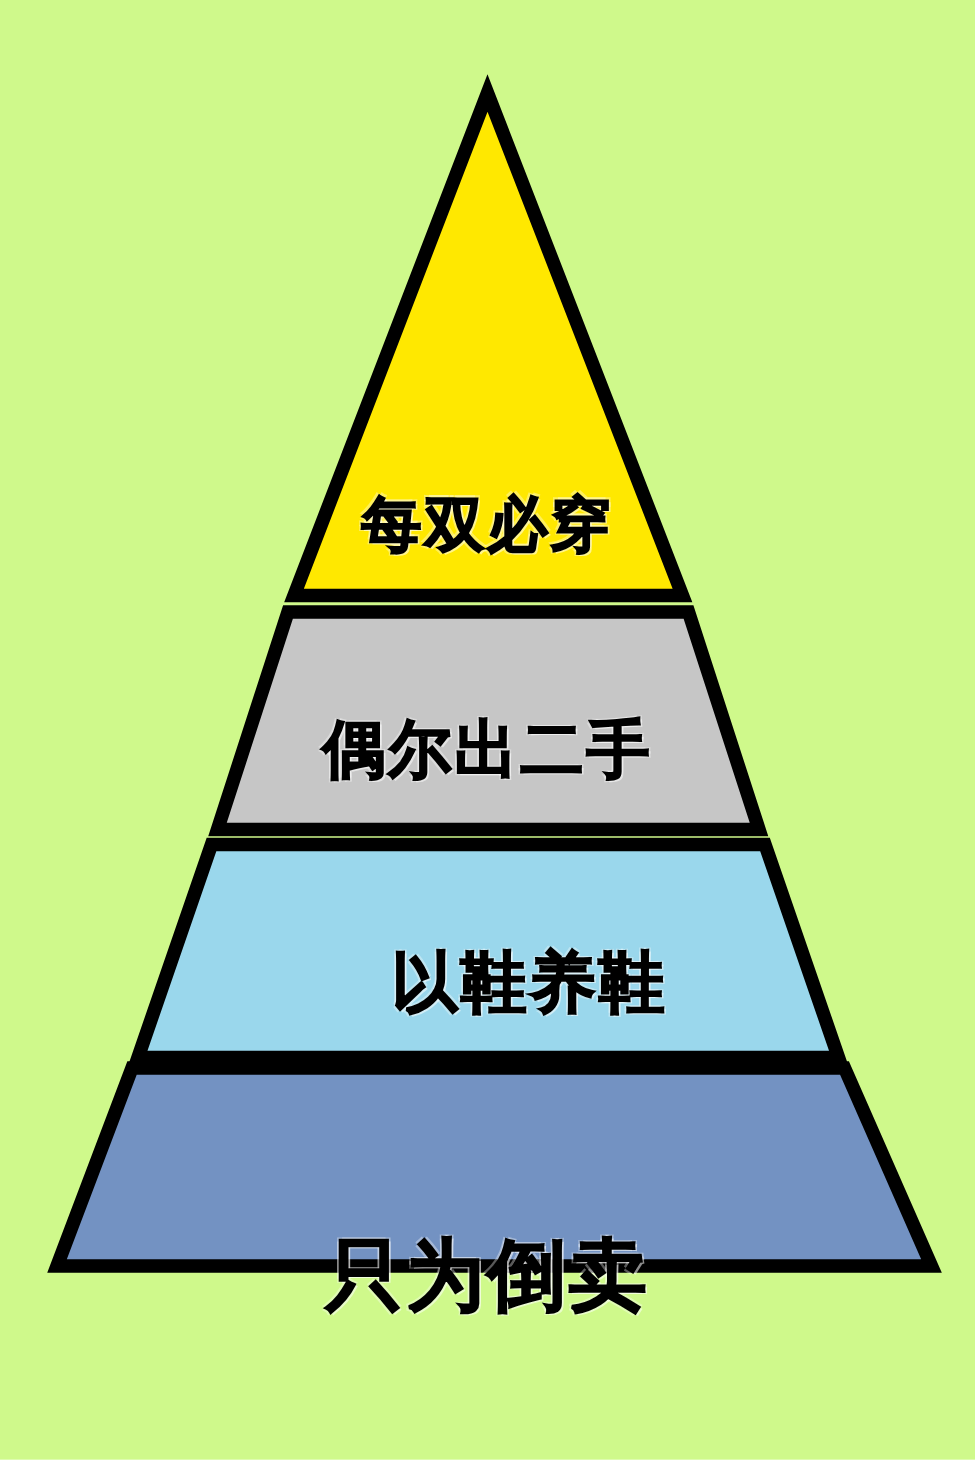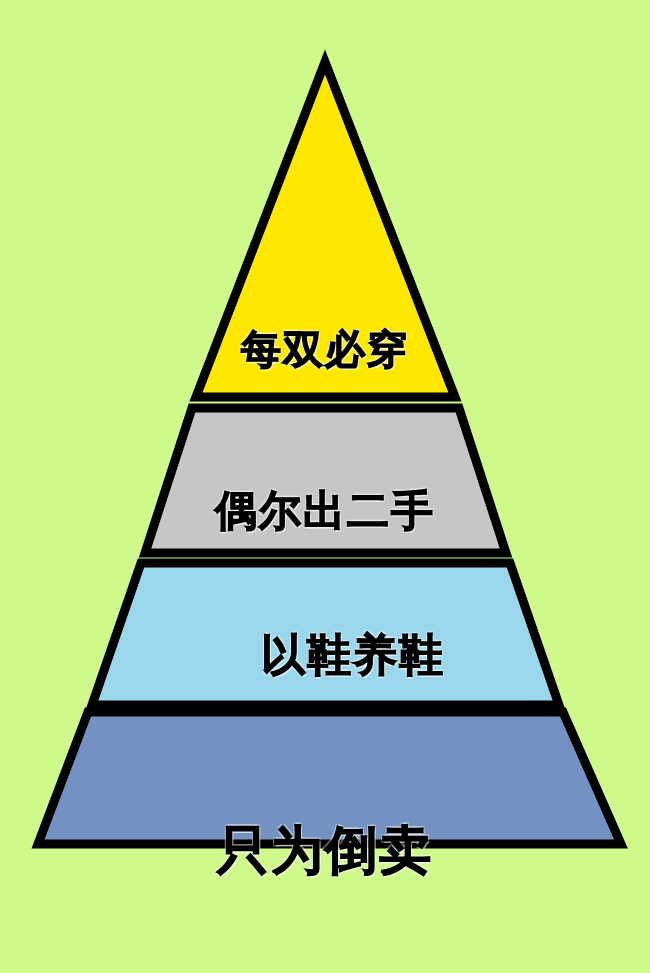--- a/index.html
+++ b/index.html
@@ -43,21 +43,21 @@
     white-space: nowrap;
     text-shadow:
        1.6px  1.6px 0 rgba(255,255,255,0.55),
       -1.6px -1.6px 0 rgba(255,255,255,0.35),
        1.6px -1.6px 0 rgba(255,255,255,0.35),
       -1.6px  1.6px 0 rgba(255,255,255,0.35);
     -webkit-text-stroke: 1.2px #000000;
     user-select: none;
   }
   #tier-label-1 { top: 322px; font-size: 40px; }
-  #tier-label-2 { top: 483px; font-size: 42px; }
+  #tier-label-2 { top: 472px; font-size: 42px; }
   #tier-label-3 { top: 626px; font-size: 44px; padding-left: 28px; }
   #tier-label-4 { top: 816px; font-size: 52px; }
 </style>
 </head>
 <body>
 
 <div id="pyramid-infographic">
 
   <svg id="pyramid-svg" viewBox="0 0 650 973">
     <rect x="0" y="0" width="650" height="973" fill="#cff98b"></rect>

